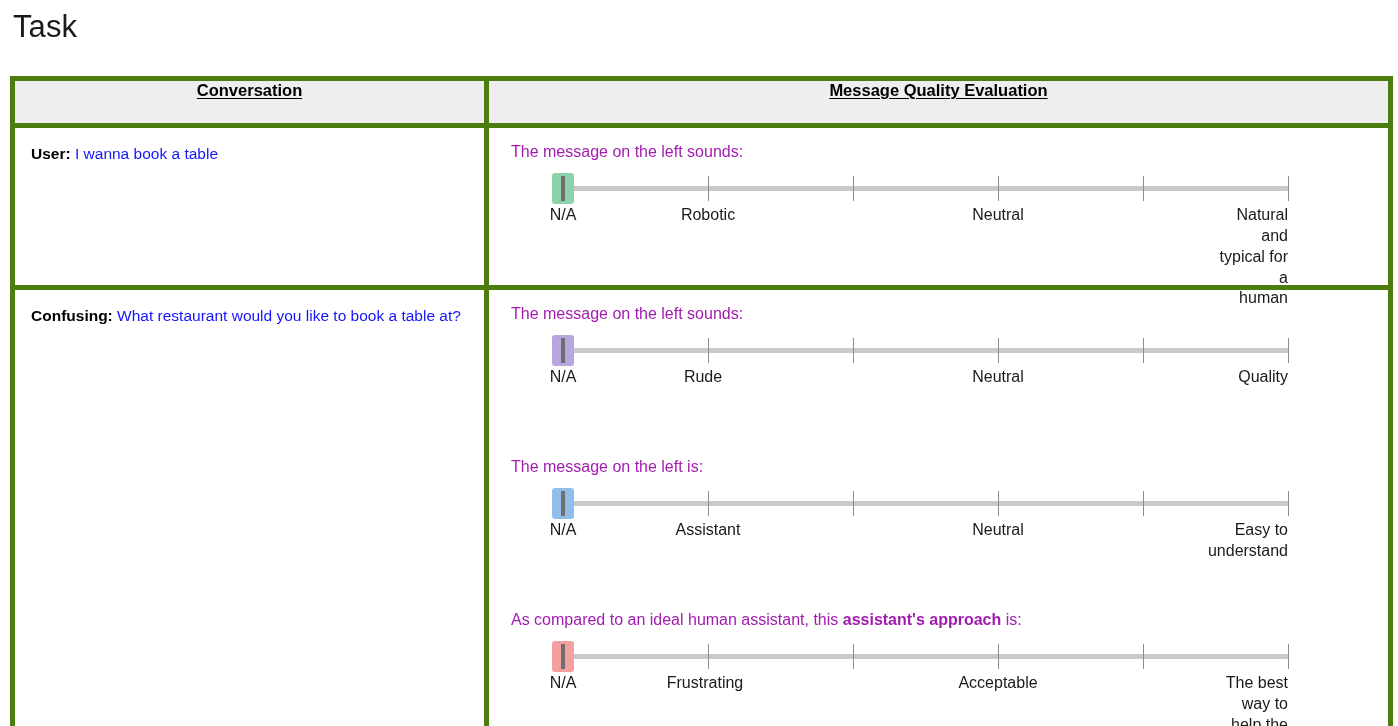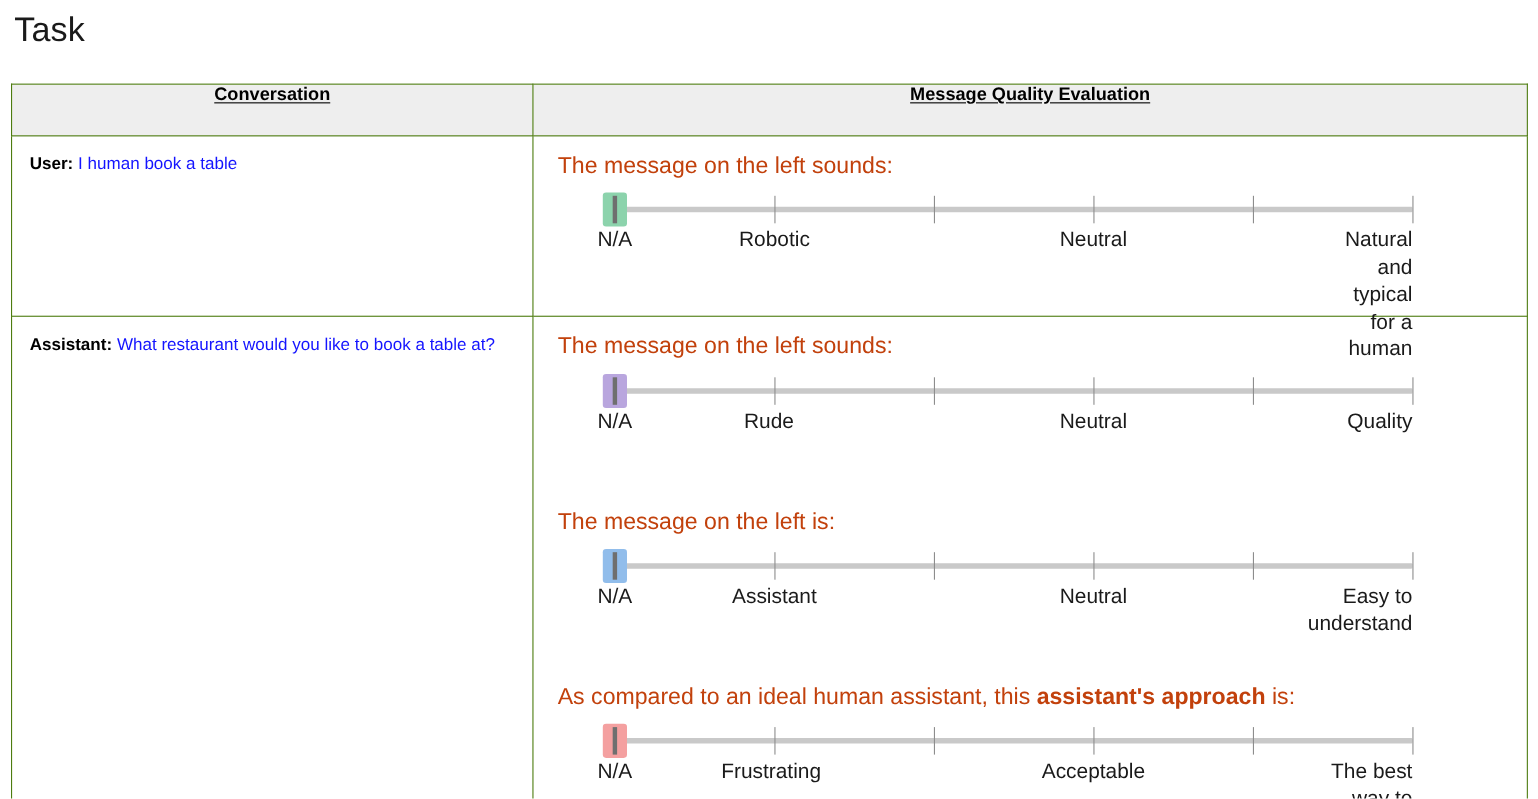--- a/index.html
+++ b/index.html
@@ -37,21 +37,21 @@
     border-collapse: collapse;
     table-layout: fixed;
     border: 1px solid #9a9a9a;
   }
 
   .eval-table col.c-conv { width: 474px; }
   .eval-table col.c-eval { width: 904px; }
 
   .eval-table th,
   .eval-table td {
-    border: 1px solid #4d7c0f;
+    border: 5px solid #4d7c0f;
     vertical-align: top;
     padding: 0;
     margin-top: 32px;
   }
 
   thead th {
     background: #eeeeee;
     height: 47px;
     text-align: center;
     vertical-align: middle;
@@ -79,22 +79,22 @@
 
   td.eval-cell {
     padding: 14px 0 16px 0;
   }
 
   
   .scale-block { padding: 0 0 0 22px; }
   .scale-block + .scale-block { margin-top: 26px; }
 
   .scale-prompt {
-    font-size: 21px;
-    color: #c2410c;
+    font-size: 16px;
+    color: #a21caf;
     margin: 0 0 11px 0;
     line-height: 1.25;
   }
   .scale-prompt b { font-weight: bold; }
 
   .slider-area {
     position: relative;
     width: 800px;
     margin-left: 52px;
     height: 30px;
@@ -144,21 +144,21 @@
   .labels {
     position: relative;
     width: 800px;
     margin-left: 52px;
     height: 64px;
     margin-top: 2px;
   }
   .slabel {
     position: absolute;
     top: 0;
-    font-size: 19px;
+    font-size: 16px;
     color: #1a1a1a;
     line-height: 1.3;
     white-space: pre-line;
   }
   .slabel.center { transform: translateX(-50%); text-align: center; }
   .slabel.right  { transform: translateX(-100%); text-align: right; }
 </style>
 </head>
 <body>
 
@@ -176,21 +176,21 @@
         <th>
           <span class="hdr-text">Conversation</span>
         </th>
         <th>
           <span class="hdr-text">Message Quality Evaluation</span>
         </th>
       </tr>
     </thead>
     <tbody>
         <tr>
-          <td class="conv-cell"><span class="speaker">User:</span> <span class="utterance">I human book a table</span></td>
+          <td class="conv-cell"><span class="speaker">User:</span> <span class="utterance">I wanna book a table</span></td>
           <td class="eval-cell">
             <div class="scale-block">
               <div class="scale-prompt">The message on the left sounds:</div>
               <div class="slider-area">
                 <div class="track"></div>
                 <div class="tick" style="left: 0px;"></div>
                 <div class="tick" style="left: 145px;"></div>
                 <div class="tick" style="left: 290px;"></div>
                 <div class="tick" style="left: 435px;"></div>
                 <div class="tick" style="left: 580px;"></div>
@@ -202,21 +202,21 @@
                 <div class="slabel center" style="left: 145px;">Robotic</div>
                 <div class="slabel center" style="left: 435px;">Neutral</div>
                 <div class="slabel right" style="left: 725px;">Natural and
 typical for a
 human</div>
               </div>
             </div>
           </td>
         </tr>
         <tr>
-          <td class="conv-cell"><span class="speaker">Assistant:</span> <span class="utterance">What restaurant would you like to book a table at?</span></td>
+          <td class="conv-cell"><span class="speaker">Confusing:</span> <span class="utterance">What restaurant would you like to book a table at?</span></td>
           <td class="eval-cell">
             <div class="scale-block">
               <div class="scale-prompt">The message on the left sounds:</div>
               <div class="slider-area">
                 <div class="track"></div>
                 <div class="tick" style="left: 0px;"></div>
                 <div class="tick" style="left: 145px;"></div>
                 <div class="tick" style="left: 290px;"></div>
                 <div class="tick" style="left: 435px;"></div>
                 <div class="tick" style="left: 580px;"></div>

